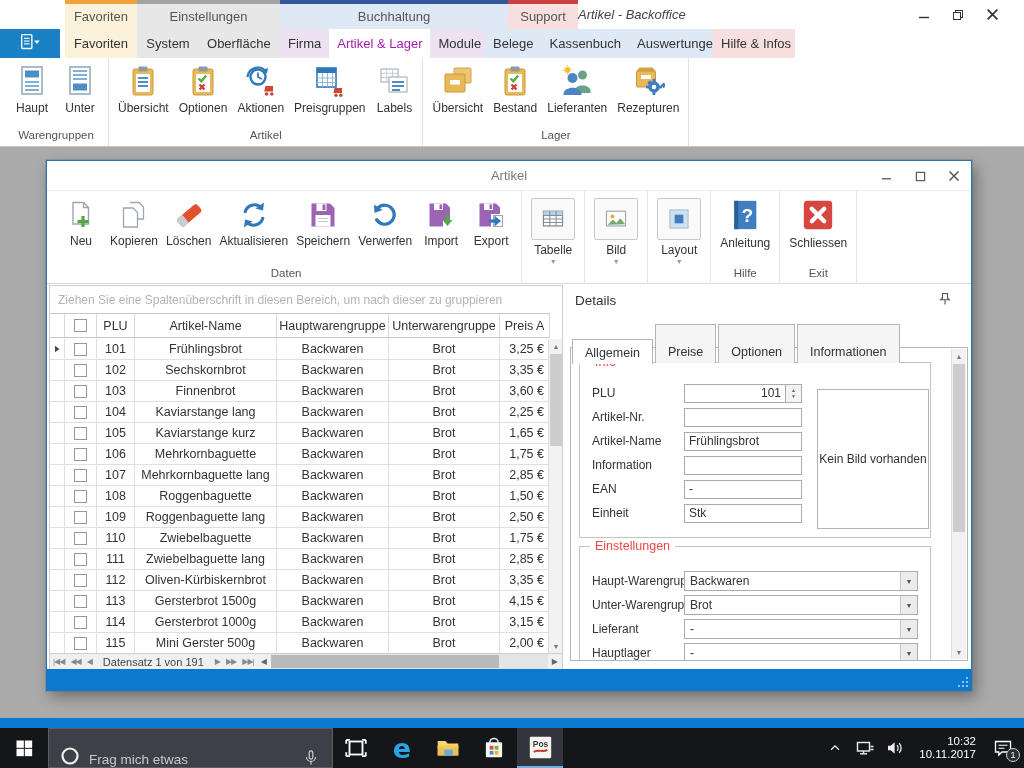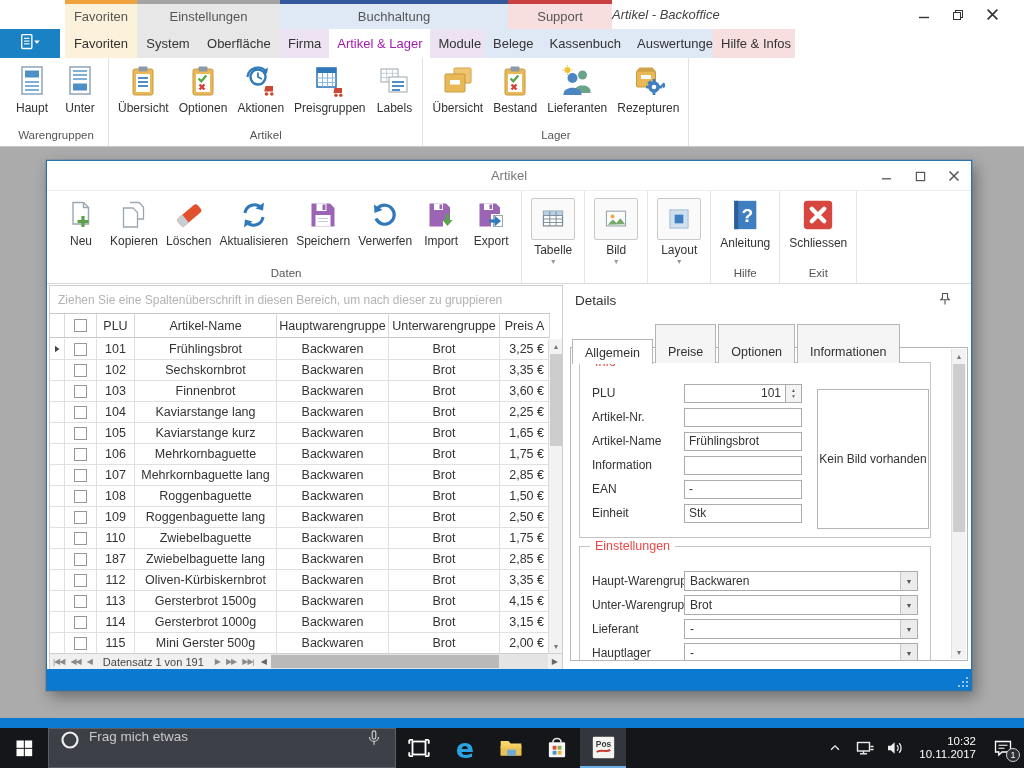--- a/index.html
+++ b/index.html
@@ -98,21 +98,21 @@
   .combo .cval { flex:1; padding:0 5px; white-space:nowrap; overflow:hidden; }
   .combo .carr { width:17px; height:100%; background:#ececec; border-left:1px solid #c6c6c6; display:flex; align-items:center; justify-content:center; font-size:7px; color:#555; }
 
   .win-status { position:absolute; left:0; right:0; bottom:0; height:21px; background:#0b79d0; }
   .grip { position:absolute; right:3px; bottom:3px; width:12px; height:12px; }
   .grip i { position:absolute; width:2px; height:2px; background:#8ec6f2; }
 
   
   .taskbar { position:absolute; left:0; right:0; bottom:0; height:40px; background:#14161a; display:flex; align-items:stretch; color:#fff; }
   .tb-start { width:48px; display:flex; align-items:center; justify-content:center; cursor:pointer; }
-  .tb-search { width:348px; background:#3d4147; border:1px solid #5a5e64; display:flex; align-items:flex-start; cursor:text; }
+  .tb-search { width:285px; background:#3d4147; border:1px solid #5a5e64; display:flex; align-items:flex-end; cursor:text; }
   .tb-search .ring { width:22px; height:22px; margin:0 8px 0 10px; }
   .tb-search .ph { color:#c9c9c9; font-size:13.5px; flex:1; }
   .tb-search .mic { width:18px; height:18px; margin-right:12px; }
   .tb-icon { width:46px; display:flex; align-items:center; justify-content:center; cursor:pointer; }
   .tb-icon svg { width:26px; height:26px; }
   .tb-app { width:46px; display:flex; align-items:center; justify-content:center; background:#33373d; border-bottom:2px solid #6cb2e8; cursor:pointer; }
   .tb-app svg { width:27px; height:27px; }
   .tray { margin-left:auto; display:flex; align-items:center; gap:6px; padding-right:6px; }
   .tray-ic { width:24px; height:26px; display:flex; align-items:center; justify-content:center; cursor:pointer; }
   .clock { text-align:right; font-size:11.5px; line-height:13px; padding:0 6px; cursor:default; white-space:nowrap; }
@@ -129,21 +129,21 @@
   <div id="row1-groups" style="display:flex">
       <div class="r1-group" style="width: 72px; border-top-color: rgb(240, 162, 60); background: rgb(252, 241, 218);">
         <span>Favoriten</span>
       </div>
       <div class="r1-group" style="width: 143px; border-top-color: rgb(163, 163, 163); background: rgb(231, 231, 231);">
         <span>Einstellungen</span>
       </div>
       <div class="r1-group" style="width: 228px; border-top-color: rgb(51, 88, 156); background: rgb(223, 233, 245);">
         <span>Buchhaltung</span>
       </div>
-      <div class="r1-group" style="width: 104px; border-top-color: rgb(201, 64, 64); background: rgb(248, 223, 223);">
+      <div class="r1-group" style="width: 70px; border-top-color: rgb(201, 64, 64); background: rgb(248, 223, 223);">
         <span>Support</span>
       </div>
     </div>
   <div class="titlebar-rest">
     <span class="main-title">Artikel - Backoffice</span>
     <span class="main-winbtns">
       <span class="wb">
           <svg width="12" height="12" viewBox="0 0 12 12">
             <line x1="1" y1="8.5" x2="11" y2="8.5" stroke="#333" stroke-width="1.4"></line>
           </svg>
@@ -647,21 +647,21 @@
               <div class="c">Zwiebelbaguette</div>
               <div class="c">Backwaren</div>
               <div class="c">Brot</div>
               <div class="c price">1,75 €</div>
             </div>
             <div class="grow">
               <div class="c"></div>
               <div class="c">
                 <span class="cb"></span>
               </div>
-              <div class="c">187</div>
+              <div class="c">111</div>
               <div class="c">Zwiebelbaguette lang</div>
               <div class="c">Backwaren</div>
               <div class="c">Brot</div>
               <div class="c price">2,85 €</div>
             </div>
             <div class="grow">
               <div class="c"></div>
               <div class="c">
                 <span class="cb"></span>
               </div>

